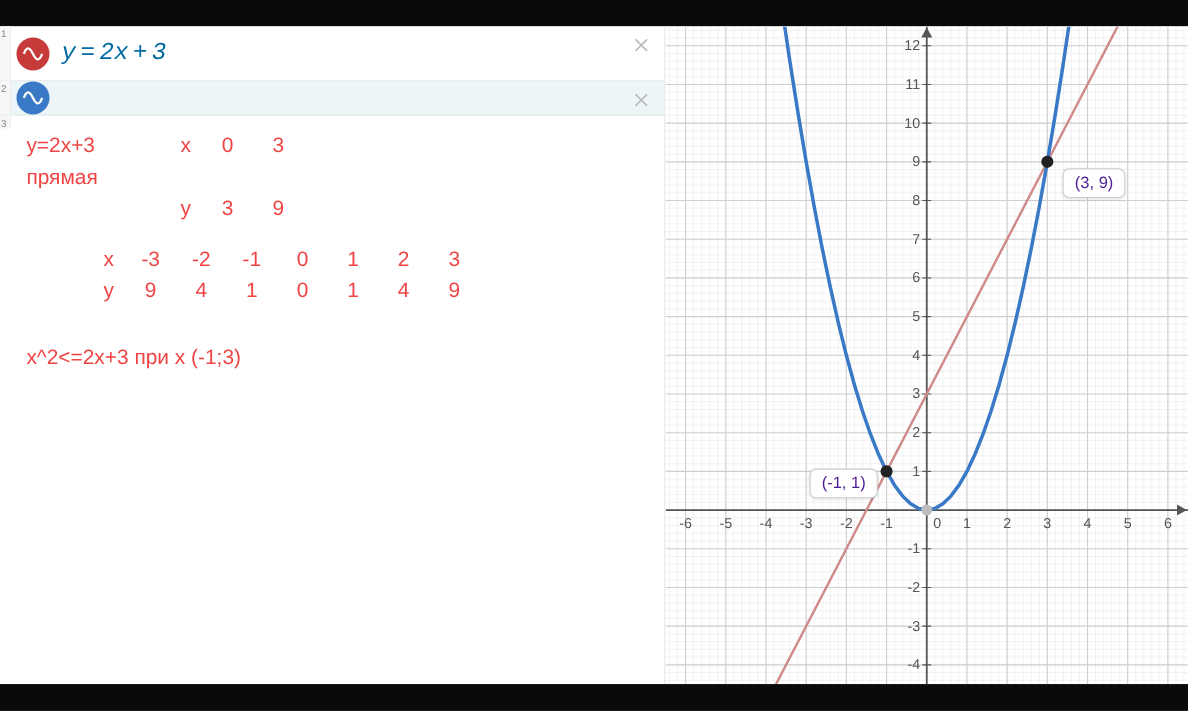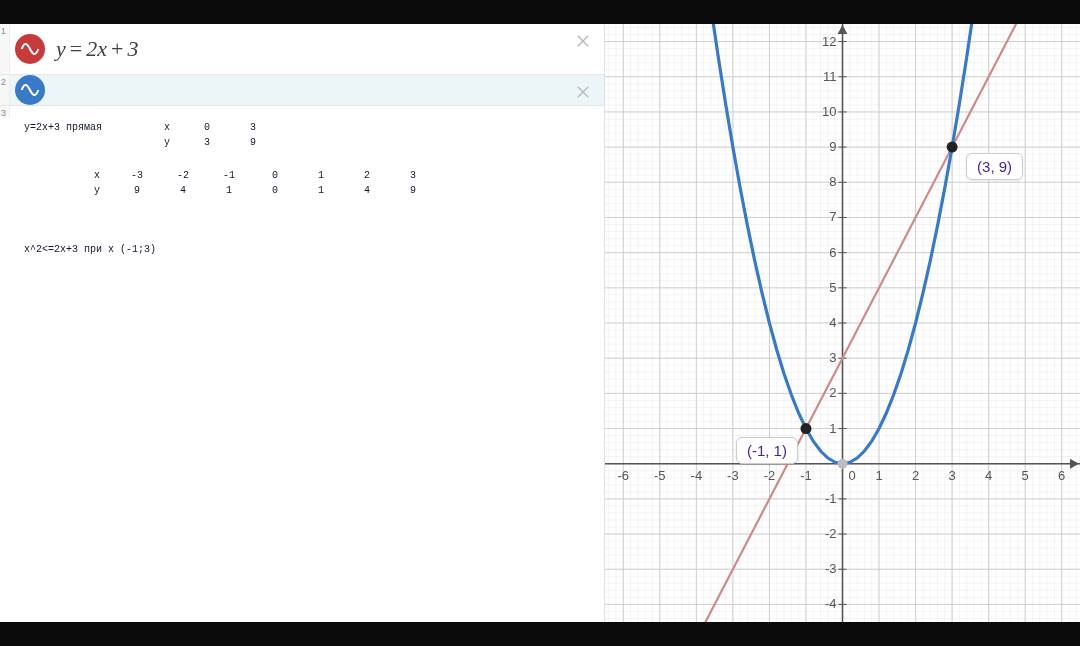--- a/index.html
+++ b/index.html
@@ -10,26 +10,26 @@
     .bottombar { position: absolute; top: 622px; left: 0; width: 1080px; height: 24px; background: #0a0a0a; }
     .left { width: 605px; height: 598px; background: #fff; border-right: 1px solid #e0e0e0; display: flex; flex-direction: column; }
     .right { flex: 1; height: 598px; background: #fff; position: relative; overflow: hidden; }
     .row { display: flex; align-items: stretch; border-bottom: 1px solid #e6e6e6; position: relative; }
     .row-idx { width: 10px; font-size: 9px; color: #888; padding: 2px 1px 0 1px; background: #f7f7f7; border-right: 1px solid #eee; }
     .row-icon { width: 40px; display: flex; align-items: center; justify-content: center; }
     .row-body { flex: 1; padding: 12px 10px 12px 6px; display: flex; align-items: center; }
     .row-close { position: absolute; top: 6px; right: 10px; width: 22px; height: 22px; display: flex; align-items: center; justify-content: center; cursor: pointer; }
     .row-close svg { width: 18px; height: 18px; stroke: #bbb; stroke-width: 2; }
     .row.active { background: #ecf6f9; }
-    .eq { font-family: Liberation Serif, serif; font-size: 22px; font-style: italic; color: #404040; }
+    .eq { font-family: Liberation Mono, monospace; font-size: 22px; font-style: italic; color: #0369a1; }
     .eq .sup { font-size: 14px; vertical-align: super; }
     .eq .op { font-style: normal; padding: 0 4px; }
     .wave-icon { width: 30px; height: 30px; border-radius: 50%; display: flex; align-items: center; justify-content: center; }
     .wave-icon svg { width: 20px; height: 20px; }
-    .notes { padding: 14px 8px 0 14px; font-family: Liberation Mono, monospace; font-size: 10px; color: #0f172a; line-height: 1.5; }
+    .notes { padding: 14px 8px 0 14px; font-family: Liberation Sans, sans-serif; font-size: 19px; color: #ef4444; line-height: 1.5; }
     .notes .block { margin-bottom: 18px; }
     .mono-row { display: flex; gap: 0; }
     .mono-cell { width: 46px; text-align: center; }
     .mono-cell.label { width: 30px; text-align: left; padding-left: 10px; }
     
     .graph-svg { position: absolute; top: 0; left: 0; }
     .pt-label { position: absolute; background: #fff; border: 1px solid #ccc; border-radius: 6px; padding: 4px 10px; font-size: 15px; color: #4c1d95; box-shadow: 0 1px 3px rgba(0,0,0,0.08); white-space: nowrap; }
   </style>
 </head>
 <body>
@@ -107,21 +107,21 @@
               <span class="mono-cell label">y</span>
               <span class="mono-cell">9</span>
               <span class="mono-cell">4</span>
               <span class="mono-cell">1</span>
               <span class="mono-cell">0</span>
               <span class="mono-cell">1</span>
               <span class="mono-cell">4</span>
               <span class="mono-cell">9</span>
             </div>
           </div>
-          <div class="block" style="margin-top:44px;">x^2&lt;=2x+3    при x  (-1;3)</div>
+          <div class="block" style="margin-top:32px;">x^2&lt;=2x+3    при x  (-1;3)</div>
         </div>
       </div>
 
     </div>
 
     <div class="right">
       <svg class="graph-svg" id="graph" width="475" height="598">
           <line x1="3.653846153846141" y1="0" x2="3.653846153846141" y2="598" stroke="#e8e8e8" stroke-width="0.5"></line>
           <line x1="10.961538461538456" y1="0" x2="10.961538461538456" y2="598" stroke="#e8e8e8" stroke-width="0.5"></line>
           <line x1="18.26923076923077" y1="0" x2="18.26923076923077" y2="598" stroke="#e8e8e8" stroke-width="0.5"></line>
@@ -367,19 +367,19 @@
           <text x="231.5" y="91.94117647058823" font-size="13" fill="#555" text-anchor="end">10</text>
           <text x="231.5" y="56.76470588235293" font-size="13" fill="#555" text-anchor="end">11</text>
           <text x="231.5" y="21.58823529411768" font-size="13" fill="#555" text-anchor="end">12</text>
           <path d="M91.34615384615385 615.5882352941177 L456.7307692307692 -87.94117647058818 " stroke="#d08a8a" stroke-width="2.2" fill="none" stroke-linecap="round"></path>
           <path d="M105.96153846153845 -16.181176470588298 L113.26923076923077 33.06588235294112 L120.57692307692307 79.49882352941177 L127.88461538461537 123.11764705882354 L135.19230769230768 163.92235294117648 L142.5 201.9129411764706 L149.8076923076923 237.08941176470591 L157.1153846153846 269.45176470588234 L164.4230769230769 299 L171.73076923076923 325.7341176470588 L179.03846153846158 349.6541176470588 L186.34615384615384 370.76 L193.65384615384616 389.0517647058824 L200.96153846153845 404.52941176470586 L208.26923076923077 417.19294117647064 L215.5769230769231 427.04235294117643 L222.8846153846154 434.0776470588236 L230.19230769230768 438.2988235294117 L237.5 439.7058823529412 L244.80769230769232 438.2988235294117 L252.1153846153846 434.0776470588236 L259.4230769230769 427.04235294117643 L266.7307692307692 417.19294117647064 L274.0384615384615 404.52941176470586 L281.34615384615387 389.0517647058824 L288.6538461538462 370.76 L295.96153846153845 349.6541176470588 L303.2692307692308 325.7341176470588 L310.5769230769231 299 L317.88461538461536 269.45176470588234 L325.1923076923077 237.08941176470591 L332.5 201.9129411764706 L339.8076923076923 163.92235294117648 L347.1153846153846 123.11764705882354 L354.42307692307685 79.49882352941177 L361.7307692307693 33.06588235294112 L369.03846153846155 -16.181176470588298 " stroke="#3a79c6" stroke-width="3.2" fill="none" stroke-linecap="round"></path>
           <circle cx="237.5" cy="439.7058823529412" r="5" fill="#bdbdbd"></circle>
           <circle cx="200.96153846153845" cy="404.52941176470586" r="5.5" fill="#222"></circle>
           <circle cx="347.1153846153846" cy="123.11764705882354" r="5.5" fill="#222"></circle>
         </svg>
       <div id="pt-labels">
-          <div class="pt-label" style="left: 130.962px; top: 413px;">(-1, 1)</div>
+          <div class="pt-label" style="left: 130.962px; top: 402px;">(-1, 1)</div>
           <div class="pt-label" style="left: 361.115px; top: 129.118px;">(3, 9)</div>
         </div>
     </div>
   </div>
   <div class="bottombar"></div>
 </div>
 
 </body></html>

